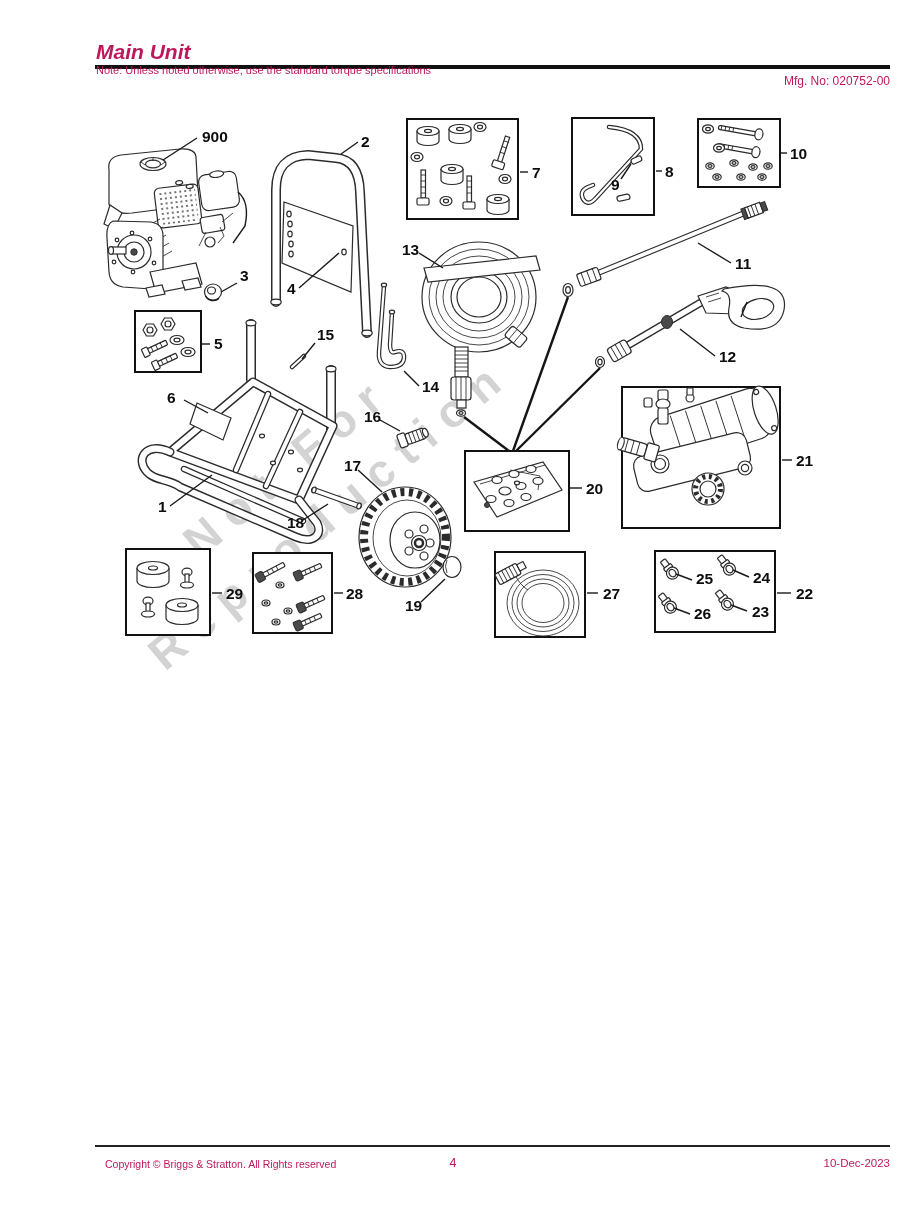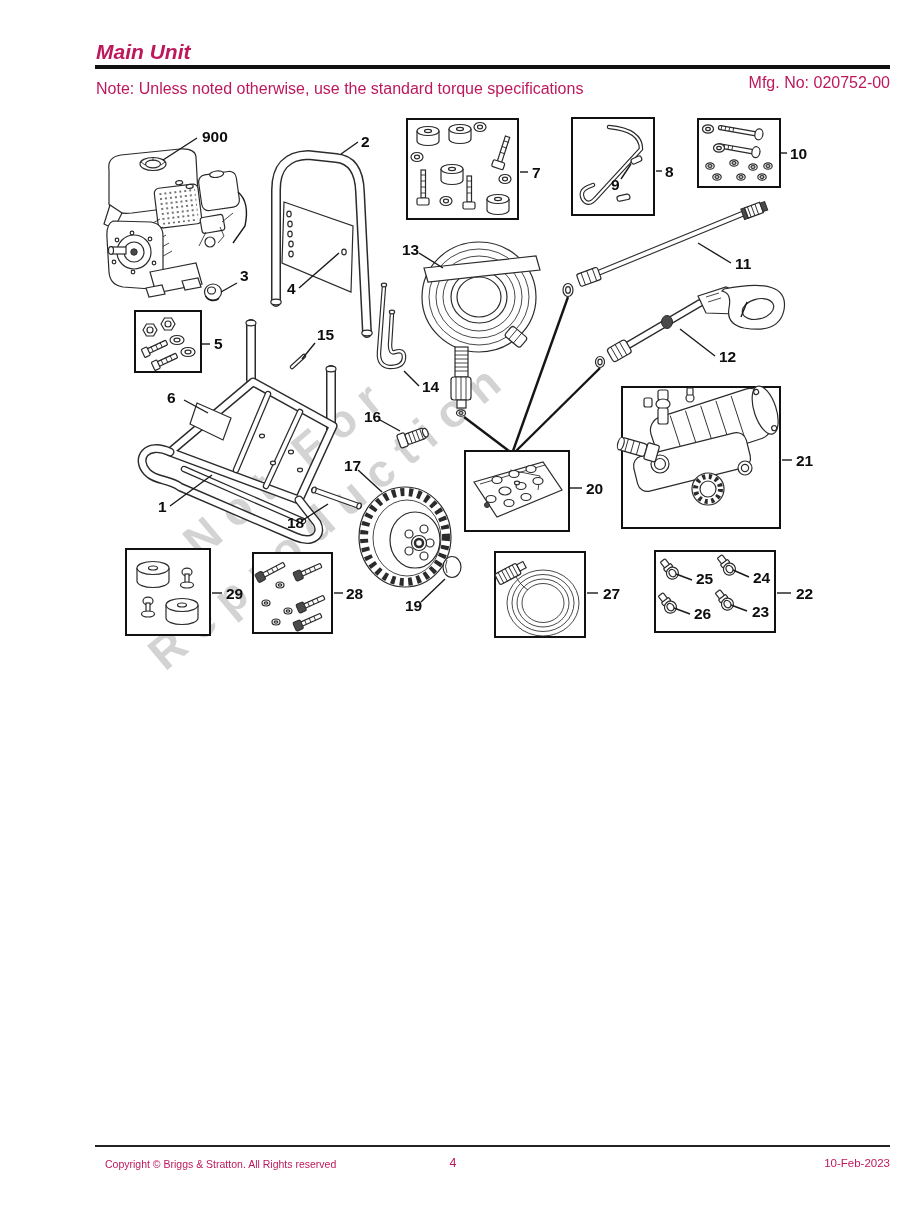--- a/index.html
+++ b/index.html
@@ -1,21 +1,21 @@
 <!DOCTYPE html>
 <html><head>
 <meta charset="utf-8">
 <style>
   html,body{margin:0;padding:0;background:#8a8a8a;}
   .page{position:relative;width:906px;height:1208px;margin:0 auto;background:#ffffff;
         font-family:"Liberation Sans",sans-serif;color:#be185d;overflow:hidden;}
   .hdr-title{position:absolute;left:96px;top:40px;font-size:21px;font-style:italic;font-weight:bold;}
   .hdr-rule{position:absolute;left:95px;top:65px;width:795px;height:4px;background:#111;}
-  .hdr-note{position:absolute;left:96px;top:80px;font-size:16px;}
-  .hdr-mfg{position:absolute;right:16px;top:74px;font-size:16px;}
+  .hdr-note{position:absolute;left:96px;top:64px;font-size:11px;}
+  .hdr-mfg{position:absolute;right:16px;top:74px;font-size:12px;}
   .ftr-rule{position:absolute;left:95px;top:1145px;width:795px;height:1.5px;background:#222;}
   .ftr-copy{position:absolute;left:105px;top:1158px;font-size:10.5px;}
   .ftr-page{position:absolute;left:0;top:1156px;width:100%;text-align:center;font-size:12.5px;}
   .ftr-date{position:absolute;right:16px;top:1157px;font-size:11.5px;}
   svg.diagram{position:absolute;left:0;top:0;}
   .wm{fill:#c5c5c5;opacity:.75;font-size:46px;font-weight:bold;letter-spacing:13px;}
   .co{font-size:15.5px;font-weight:bold;fill:#0d0d0d;}
   .bx{fill:#fff;stroke:#111;stroke-width:2;}
   .s{fill:#fff;stroke:#2b2b2b;stroke-width:1.2;}
   .sd{fill:#4a4a4a;stroke:#2b2b2b;stroke-width:1;}
@@ -548,14 +548,14 @@
       <text class="co" x="694" y="619">26</text>
       <text class="co" x="752" y="617">23</text>
     </g>
     <line class="ln" x1="777" y1="593" x2="791" y2="593"></line>
     <text class="co" x="796" y="599">22</text>
   </svg>
 
   <div class="ftr-rule"></div>
   <div class="ftr-copy">Copyright ©  Briggs &amp; Stratton. All Rights reserved</div>
   <div class="ftr-page">4</div>
-  <div class="ftr-date">10-Feb-2023</div>
+  <div class="ftr-date">10-Dec-2023</div>
 </div>
 
 </body></html>

